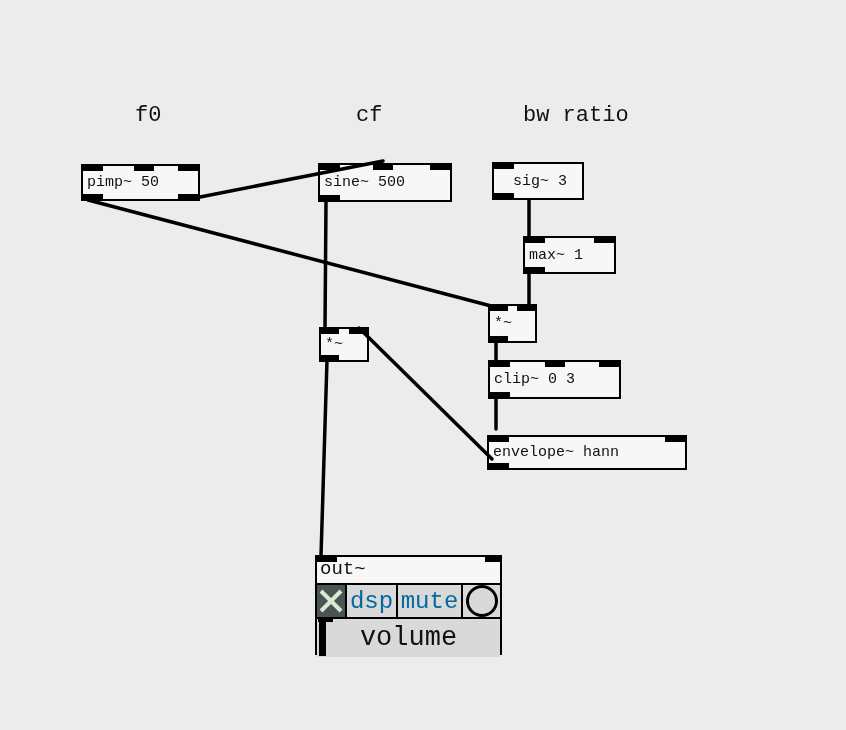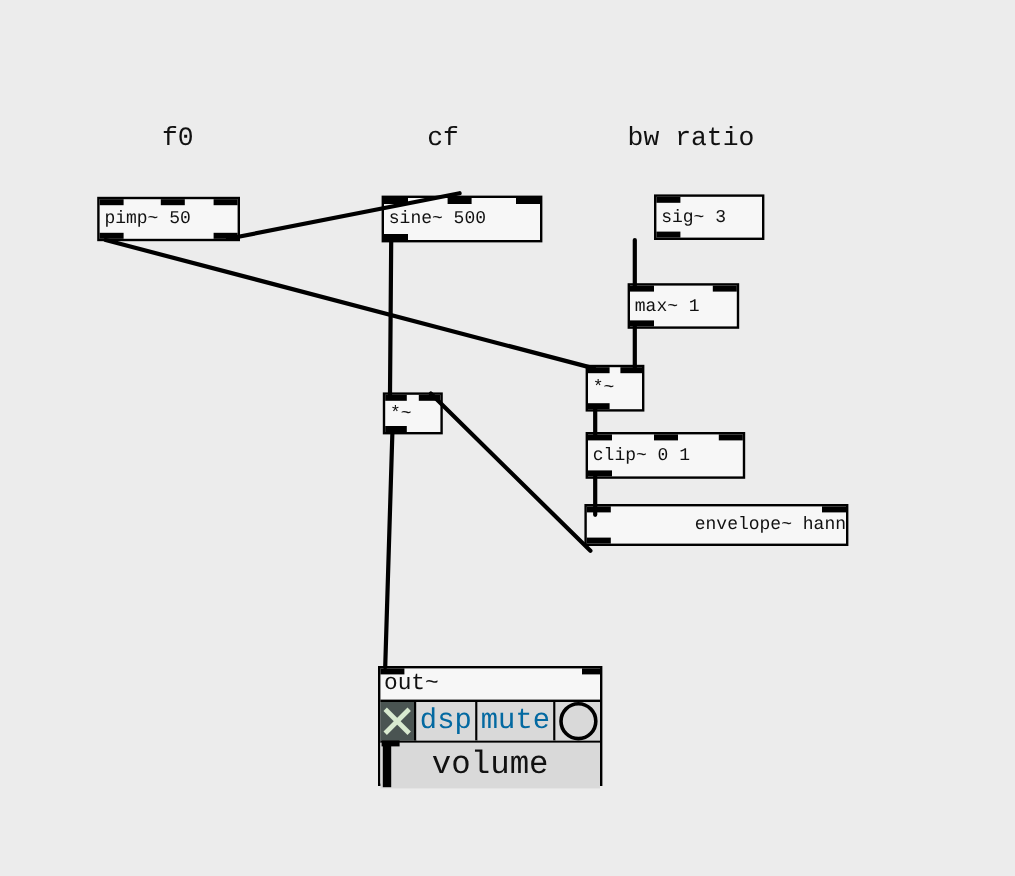--- a/index.html
+++ b/index.html
@@ -22,26 +22,26 @@
   #c-bw { left:523px; top:104px; }
 
   .obj {
     position:absolute; z-index:3; box-sizing:border-box;
     background:#f7f7f7; border:2px solid #000;
     font-size:15px; display:flex; align-items:center;
     padding-left:4px; white-space:pre;
   }
   #o-pimp { left:81px;  top:164px; width:119px; height:37px; }
   #o-sine { left:318px; top:163px; width:134px; height:39px; }
-  #o-sig  { left:545px; top:162px; width:92px;  height:38px; }
+  #o-sig  { left:492px; top:162px; width:92px;  height:38px;justify-content:center; }
   #o-max  { left:523px; top:236px; width:93px;  height:38px;text-align:center; }
   #o-mulr { left:488px; top:304px; width:49px;  height:39px; }
   #o-mull { left:319px; top:327px; width:50px;  height:35px; }
   #o-clip { left:488px; top:360px; width:133px; height:39px; }
-  #o-env  { left:487px; top:420px; width:220px; height:35px;justify-content:flex-end; }
+  #o-env  { left:487px; top:435px; width:200px; height:35px; }
 
   .nub { position:absolute; background:#000; height:5px; width:20px; z-index:4; }
   .nub.t { top:0; }
   .nub.b { bottom:0; }
   .nub.l { left:0; }
   .nub.r { right:0; }
   .nub.small { width:18px; }
 
   
   #out-panel {
@@ -135,21 +135,21 @@
     <i class="nub t r small"></i>
     <i class="nub b l small"></i>
     <span>*~</span>
   </div>
 
   <div class="obj" id="o-clip">
     <i class="nub t l"></i>
     <i class="nub t" style="left:55px"></i>
     <i class="nub t r"></i>
     <i class="nub b l"></i>
-    <span>clip~ 0 1</span>
+    <span>clip~ 0 3</span>
   </div>
 
   <div class="obj" id="o-env">
     <i class="nub t l"></i>
     <i class="nub t r"></i>
     <i class="nub b l"></i>
     <span>envelope~ hann</span>
   </div>
 
   <div id="out-panel">

